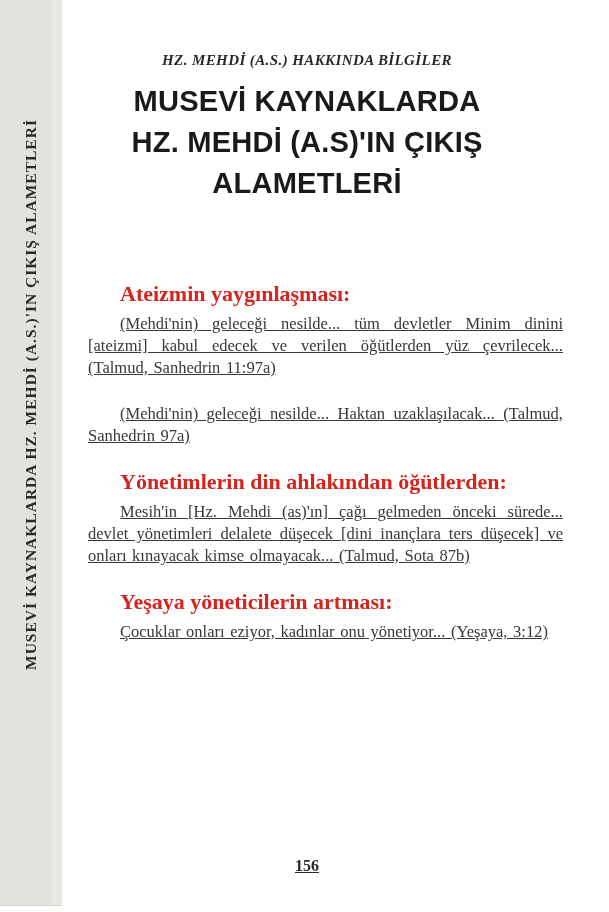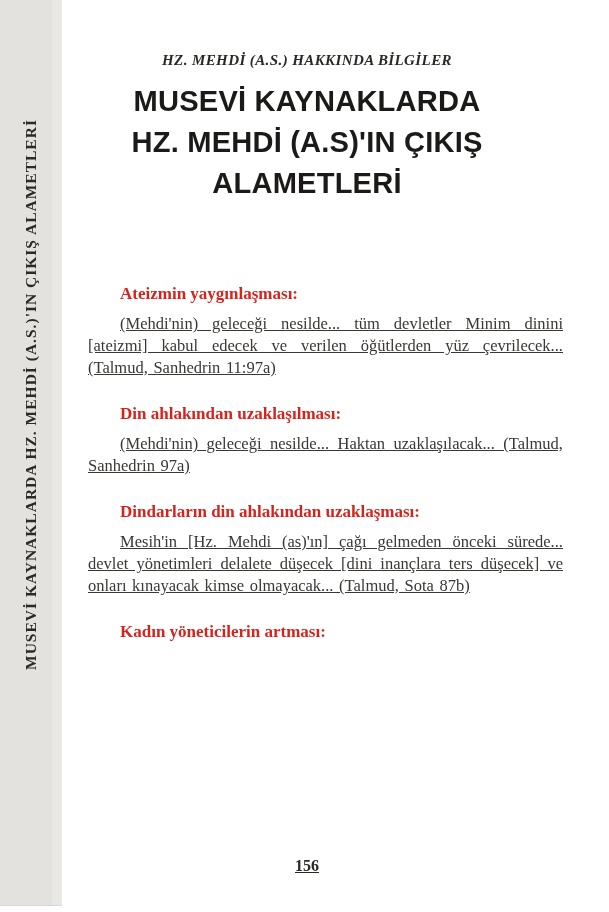--- a/index.html
+++ b/index.html
@@ -62,21 +62,21 @@
 
   .content {
     position: absolute;
     left: 88px; top: 283px;
     width: 475px;
   }
   .section { margin: 0 0 24px 0; }
   .section-heading {
     margin: 0 0 8px 32px;
     font-weight: bold;
-    font-size: 17px;
+    font-size: 22px;
     line-height: 22px;
     color: #d5231d;
   }
   .section-body {
     margin: 0;
     font-size: 16.5px;
     line-height: 22px;
     text-align: justify;
     text-indent: 32px;
     word-spacing: 1.5px;
@@ -105,25 +105,25 @@
   <div>HZ. MEHDİ (A.S)'IN ÇIKIŞ</div>
   <div>ALAMETLERİ</div>
 </div>
 
 <div class="content">
   <div class="section">
     <div class="section-heading">Ateizmin yaygınlaşması:</div>
     <p class="section-body">(Mehdi'nin) geleceği nesilde... tüm devletler Minim dinini [ateizmi] kabul edecek ve verilen öğütlerden yüz çevrilecek... (Talmud, Sanhedrin 11:97a)</p>
   </div>
   <div class="section">
-    <div class="section-heading">Din ahlakından uzaklaşılması:</div>
     <p class="section-body">(Mehdi'nin) geleceği nesilde... Haktan uzaklaşılacak... (Talmud, Sanhedrin 97a)</p>
   </div>
   <div class="section">
-    <div class="section-heading">Dindarların din ahlakından uzaklaşması:</div>
+    <div class="section-heading">Yönetimlerin din ahlakından öğütlerden:</div>
     <p class="section-body">Mesih'in [Hz. Mehdi (as)'ın] çağı gelmeden önceki sürede... devlet yönetimleri delalete düşecek [dini inançlara ters düşecek] ve onları kınayacak kimse olmayacak... (Talmud, Sota 87b)</p>
   </div>
   <div class="section">
-    <div class="section-heading">Kadın yöneticilerin artması:</div>
+    <div class="section-heading">Yeşaya yöneticilerin artması:</div>
+    <p class="section-body">Çocuklar onları eziyor, kadınlar onu yönetiyor... (Yeşaya, 3:12)</p>
   </div>
 </div>
 
 <div class="center-block page-number">156</div>
 
 </body></html>

